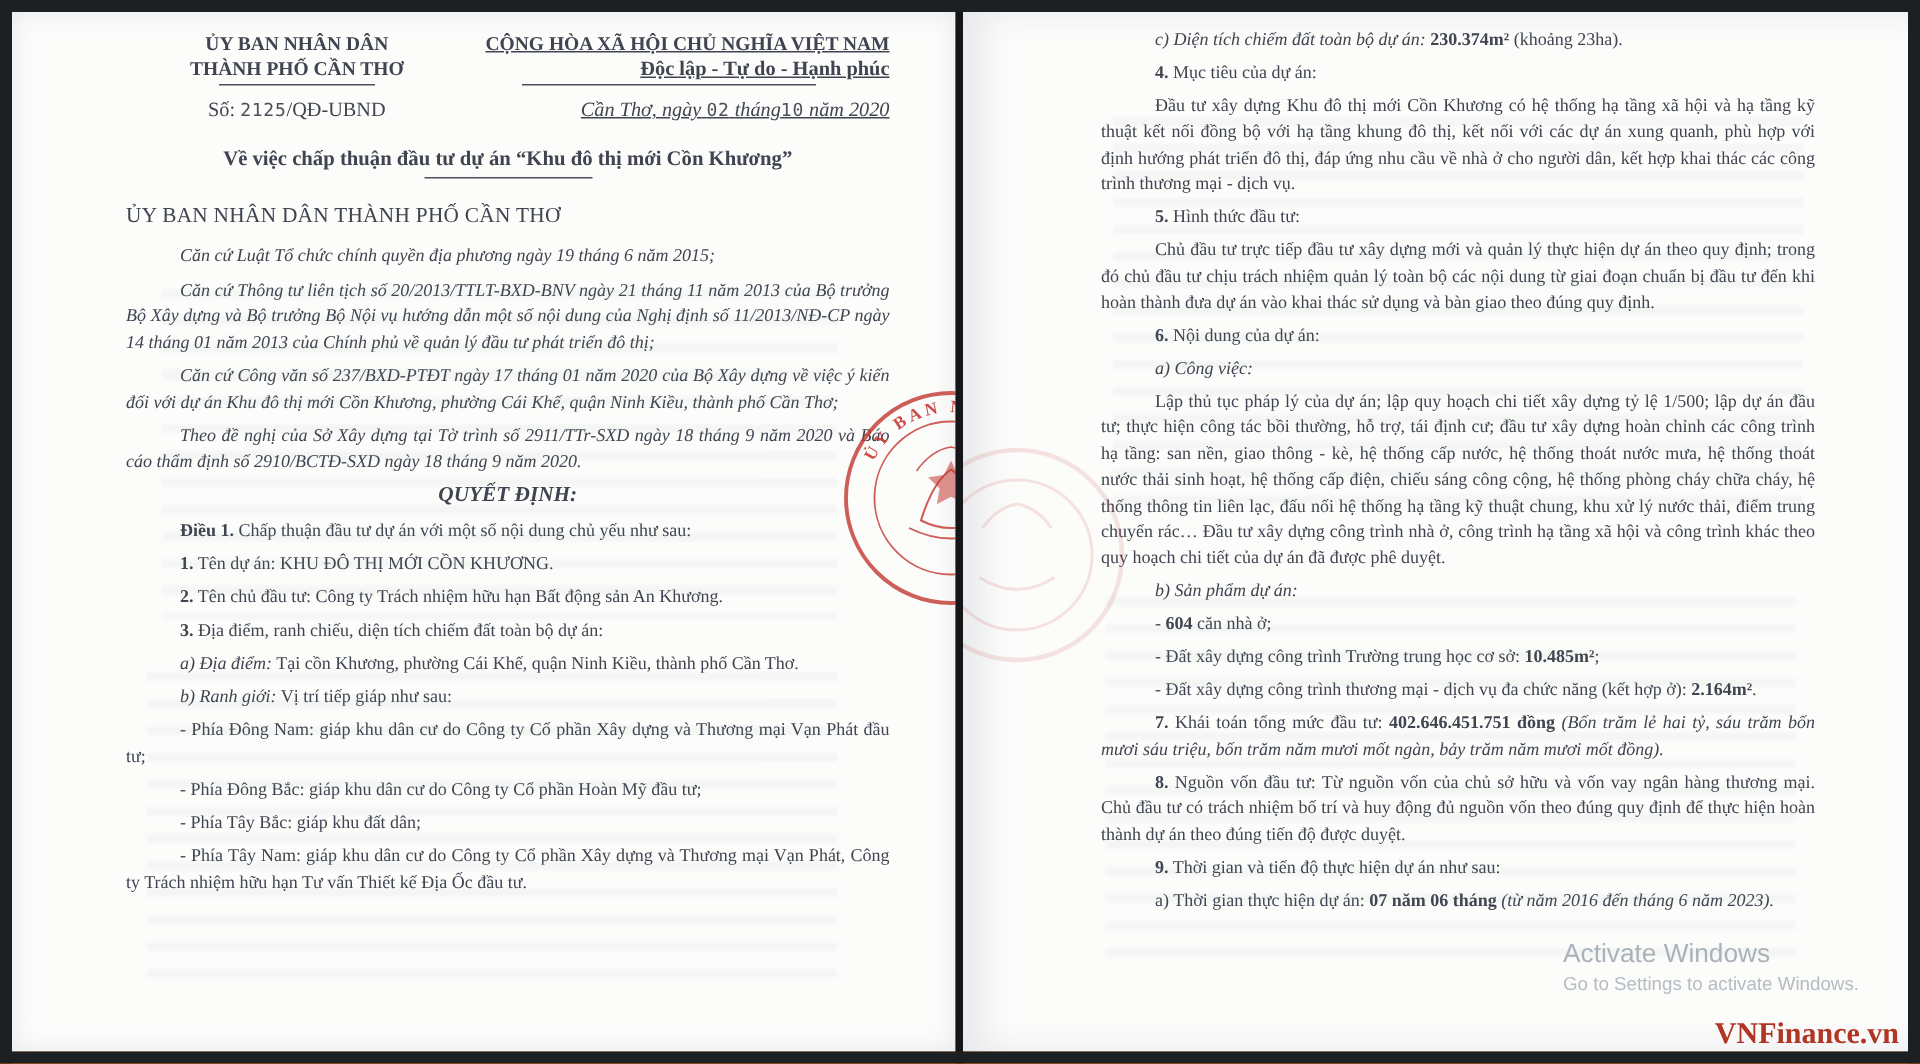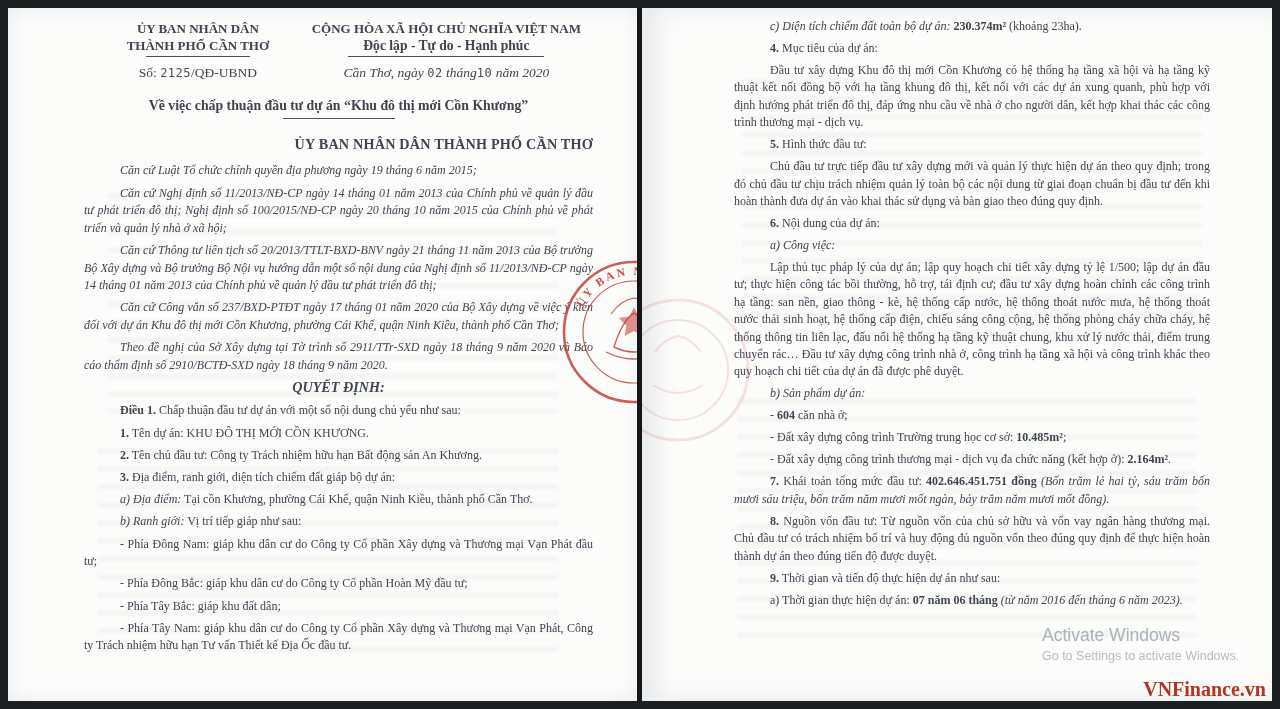--- a/index.html
+++ b/index.html
@@ -21,33 +21,33 @@
   .frame-top, .frame-bottom { position:absolute; left:0; width:1280px; background:#1d2023; }
   .frame-top { top:0; height:8px; }
   .frame-bottom { bottom:0; height:8px; }
   .frame-left, .frame-right { position:absolute; top:0; height:709px; background:#1d2023; }
   .frame-left { left:0; width:8px; }
   .frame-right { right:0; width:8px; }
 
   
   .hdr { display:flex; justify-content:space-between; align-items:flex-start; margin-left:12px; }
   .hdr-org { width:205px; text-align:center; font-weight:bold; font-size:13px; line-height:17px; }
-  .hdr-nat { width:295px; text-align:center; font-weight:bold; font-size:13px; line-height:17px; }
+  .hdr-nat { width:295px; text-align:right; font-weight:bold; font-size:13px; line-height:17px;text-decoration:underline; }
   .rule { height:1.2px; background:#4a505c; margin:2px auto 0; }
   .rule-org { width:104px; }
   .rule-nat { width:196px; }
   .doc-no { font-size:13.5px; text-align:center; margin-top:7px; font-weight:normal; }
   .date-line { font-style:italic; font-weight:normal; font-size:13.5px; margin-top:7px; }
   .mono { font-family:"DejaVu Sans Mono", monospace; font-style:normal; font-size:12px; letter-spacing:.5px; color:#4a4f5a; }
 
   .title-block { text-align:center; margin-top:16px; }
   .title-main { font-weight:bold; font-size:15px; letter-spacing:.3px; }
   .title-sub  { font-weight:bold; font-size:13.8px; margin-top:2px; }
   .rule-title { width:112px; margin-top:4px; }
-  .issuer { text-align:right; font-weight:bold; font-size:14.2px; margin-top:17px; letter-spacing:.2px; }
+  .issuer { text-align:left; font-weight:normal; font-size:14.2px; margin-top:17px; letter-spacing:.2px; }
 
   
   .body-text { margin-top:9px; }
   .para { font-size:12px; line-height:17.6px; text-align:justify; text-indent:36px; margin:0 0 4.6px 0; }
   .para.center { text-align:center; text-indent:0;font-style:italic; }
   .para .b { font-weight:bold; }
   .para .i { font-style:italic; }
   .para.heading { font-size:14.2px; margin-top:4px; margin-bottom:6px; }
   .page-right .para { line-height:17.4px; }
 
@@ -102,29 +102,28 @@
 
     <div class="title-block">
       <div class="title-sub">Về việc chấp thuận đầu tư dự án “Khu đô thị mới Cồn Khương”</div>
       <div class="rule rule-title"></div>
     </div>
 
     <div class="issuer">ỦY BAN NHÂN DÂN THÀNH PHỐ CẦN THƠ</div>
 
     <div class="body-text" id="left-paras">
         <p class="para"><span class="i">Căn cứ Luật Tổ chức chính quyền địa phương ngày 19 tháng 6 năm 2015;</span></p>
-        <p class="para"><span class="i">Căn cứ Nghị định số 11/2013/NĐ-CP ngày 14 tháng 01 năm 2013 của Chính phủ về quản lý đầu tư phát triển đô thị; Nghị định số 100/2015/NĐ-CP ngày 20 tháng 10 năm 2015 của Chính phủ về phát triển và quản lý nhà ở xã hội;</span></p>
         <p class="para"><span class="i">Căn cứ Thông tư liên tịch số 20/2013/TTLT-BXD-BNV ngày 21 tháng 11 năm 2013 của Bộ trưởng Bộ Xây dựng và Bộ trưởng Bộ Nội vụ hướng dẫn một số nội dung của Nghị định số 11/2013/NĐ-CP ngày 14 tháng 01 năm 2013 của Chính phủ về quản lý đầu tư phát triển đô thị;</span></p>
         <p class="para"><span class="i">Căn cứ Công văn số 237/BXD-PTĐT ngày 17 tháng 01 năm 2020 của Bộ Xây dựng về việc ý kiến đối với dự án Khu đô thị mới Cồn Khương, phường Cái Khế, quận Ninh Kiều, thành phố Cần Thơ;</span></p>
         <p class="para"><span class="i">Theo đề nghị của Sở Xây dựng tại Tờ trình số 2911/TTr-SXD ngày 18 tháng 9 năm 2020 và Báo cáo thẩm định số 2910/BCTĐ-SXD ngày 18 tháng 9 năm 2020.</span></p>
         <p class="para center heading"><span class="b">QUYẾT ĐỊNH:</span></p>
         <p class="para"><span class="b">Điều 1.</span><span> Chấp thuận đầu tư dự án với một số nội dung chủ yếu như sau:</span></p>
         <p class="para"><span class="b">1.</span><span> Tên dự án: KHU ĐÔ THỊ MỚI CỒN KHƯƠNG.</span></p>
         <p class="para"><span class="b">2.</span><span> Tên chủ đầu tư: Công ty Trách nhiệm hữu hạn Bất động sản An Khương.</span></p>
-        <p class="para"><span class="b">3.</span><span> Địa điểm, ranh giới, diện tích chiếm đất giáp bộ dự án:</span></p>
+        <p class="para"><span class="b">3.</span><span> Địa điểm, ranh chiếu, diện tích chiếm đất toàn bộ dự án:</span></p>
         <p class="para"><span class="i">a) Địa điểm:</span><span> Tại cồn Khương, phường Cái Khế, quận Ninh Kiều, thành phố Cần Thơ.</span></p>
         <p class="para"><span class="i">b) Ranh giới:</span><span> Vị trí tiếp giáp như sau:</span></p>
         <p class="para"><span>- Phía Đông Nam: giáp khu dân cư do Công ty Cổ phần Xây dựng và Thương mại Vạn Phát đầu tư;</span></p>
         <p class="para"><span>- Phía Đông Bắc: giáp khu dân cư do Công ty Cổ phần Hoàn Mỹ đầu tư;</span></p>
         <p class="para"><span>- Phía Tây Bắc: giáp khu đất dân;</span></p>
         <p class="para"><span>- Phía Tây Nam: giáp khu dân cư do Công ty Cổ phần Xây dựng và Thương mại Vạn Phát, Công ty Trách nhiệm hữu hạn Tư vấn Thiết kế Địa Ốc đầu tư.</span></p>
       </div>
 
     <svg class="seal" viewBox="0 0 160 160">
       <g fill="none" stroke="#c23b34" opacity="0.82">

